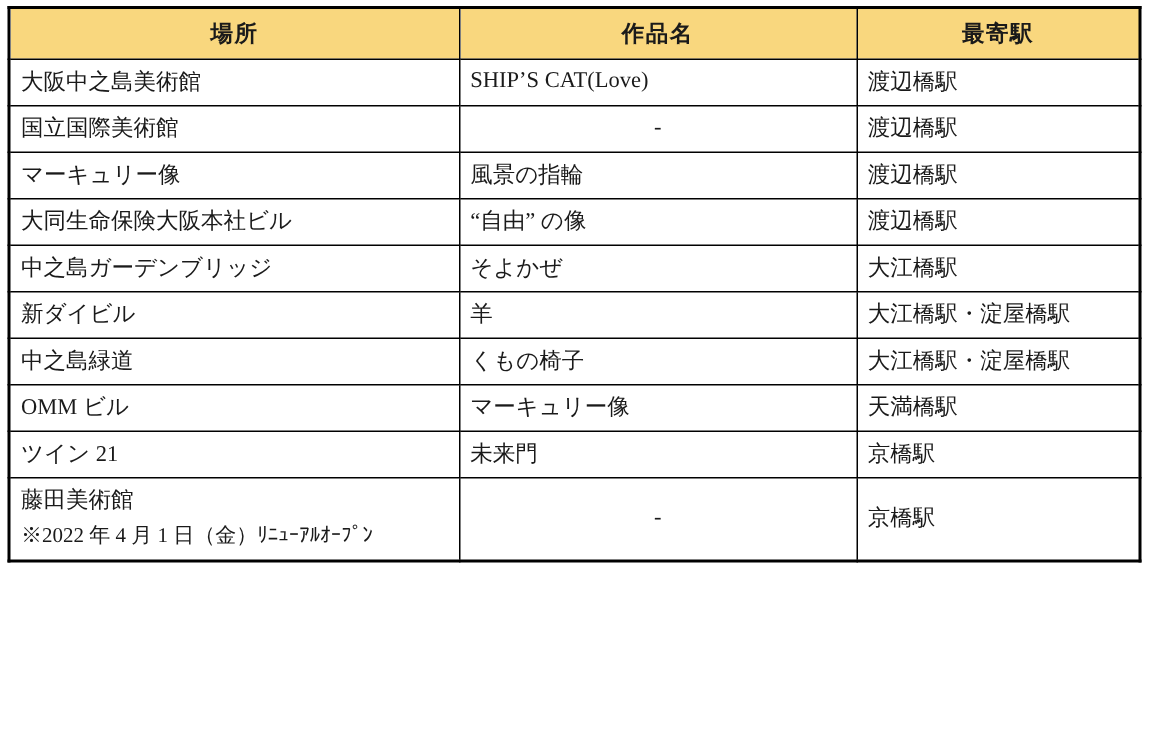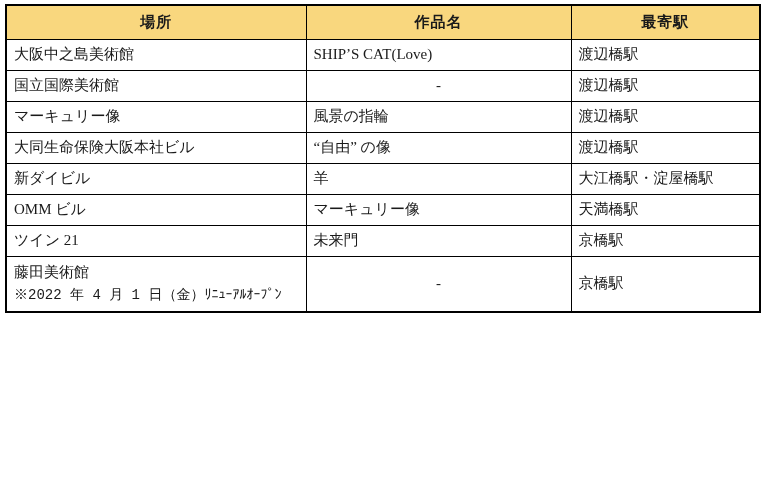--- a/index.html
+++ b/index.html
@@ -36,21 +36,21 @@
     font-family: "Liberation Sans", "DejaVu Sans", sans-serif;
     font-weight: bold;
     text-align: center;
     height: 34px;
     letter-spacing: 1px;
   }
   td { height: 31px; text-align: left; }
   td.center { text-align: center; }
   tr.row-tall td { height: 56px; }
   tr.row-tall td .cell-line { white-space: nowrap; line-height: 1.55; }
-  .note-line { font-size: 14px; font-family: Liberation Mono, monospace; }
+  .note-line { font-size: 14px; }
 </style>
 </head>
 <body>
 
 <table class="doc-table">
   <colgroup>
     <col class="c-place">
       <col class="c-work">
       <col class="c-station">
   </colgroup>
@@ -76,22 +76,32 @@
       <td>マーキュリー像</td>
       <td>風景の指輪</td>
       <td>渡辺橋駅</td>
     </tr>
     <tr>
       <td>大同生命保険大阪本社ビル</td>
       <td>“自由” の像</td>
       <td>渡辺橋駅</td>
     </tr>
     <tr>
+      <td>中之島ガーデンブリッジ</td>
+      <td>そよかぜ</td>
+      <td>大江橋駅</td>
+    </tr>
+    <tr>
       <td>新ダイビル</td>
       <td>羊</td>
+      <td>大江橋駅・淀屋橋駅</td>
+    </tr>
+    <tr>
+      <td>中之島緑道</td>
+      <td>くもの椅子</td>
       <td>大江橋駅・淀屋橋駅</td>
     </tr>
     <tr>
       <td>OMM ビル</td>
       <td>マーキュリー像</td>
       <td>天満橋駅</td>
     </tr>
     <tr>
       <td>ツイン 21</td>
       <td>未来門</td>

